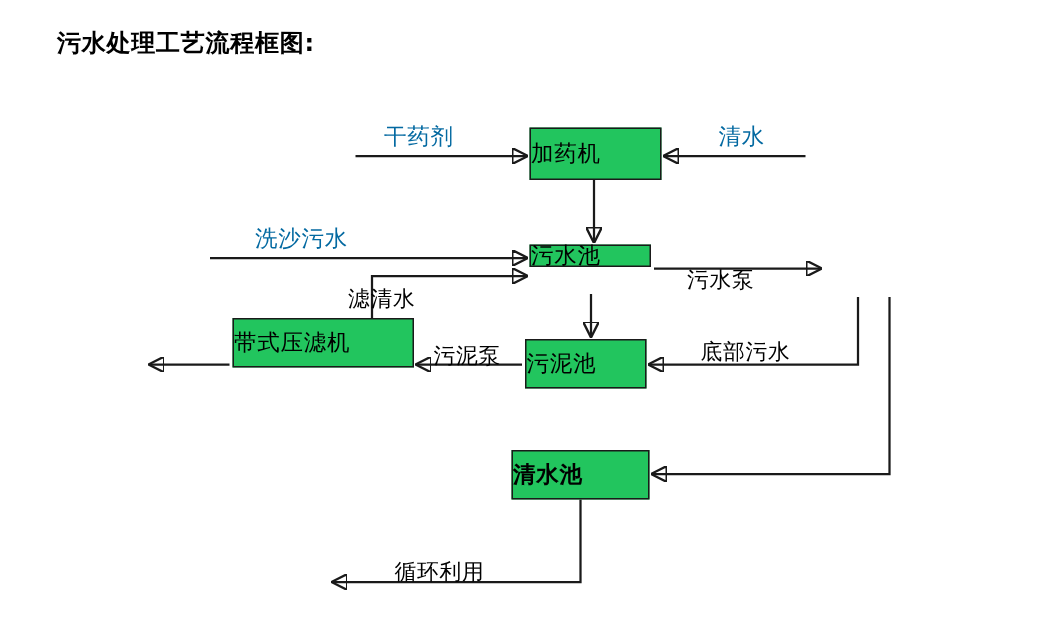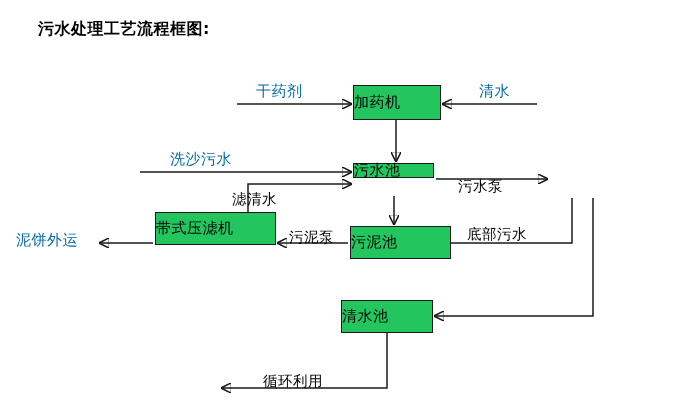--- a/index.html
+++ b/index.html
@@ -120,35 +120,34 @@
 
   <div class="node" style="left:353px; top:163px; width:81px; height:15px;">
     <span>污水池</span>
   </div>
 
 
   <div class="node" style="left:155px; top:212px; width:121px; height:33px;">
     <span>带式压滤机</span>
   </div>
 
-  <div class="node" style="left:350px; top:226px; width:101px; height:33px;">
+  <div class="node" style="left:350px; top:226px; width:81px; height:33px;">
     <span>污泥池</span>
   </div>
 
-  <div class="node" style="left:341px; top:300px; width:92px; height:33px;">
+  <div class="node" style="left:341px; top:300px; width:92px; height:33px;font-weight:bold;">
     <span>清水池</span>
   </div>
 
   <div class="terminal-label" style="left:256px; top:82px;">干药剂</div>
 
   <div class="terminal-label" style="left:479px; top:82px;">清水</div>
 
   <div class="terminal-label" style="left:170px; top:150px;">洗沙污水</div>
 
-  <div class="terminal-label" style="left:16px; top:231px;">泥饼外运</div>
 
   <div class="edge-label" style="left:232px; top:190px;">滤清水</div>
 
   <div class="edge-label" style="left:458px; top:152px;margin-top:25px;">污水泵</div>
 
   <div class="edge-label" style="left:289px; top:228px;">污泥泵</div>
 
   <div class="edge-label" style="left:467px; top:225px;">底部污水</div>
 
   <div class="edge-label" style="left:263px; top:372px;">循环利用</div>

